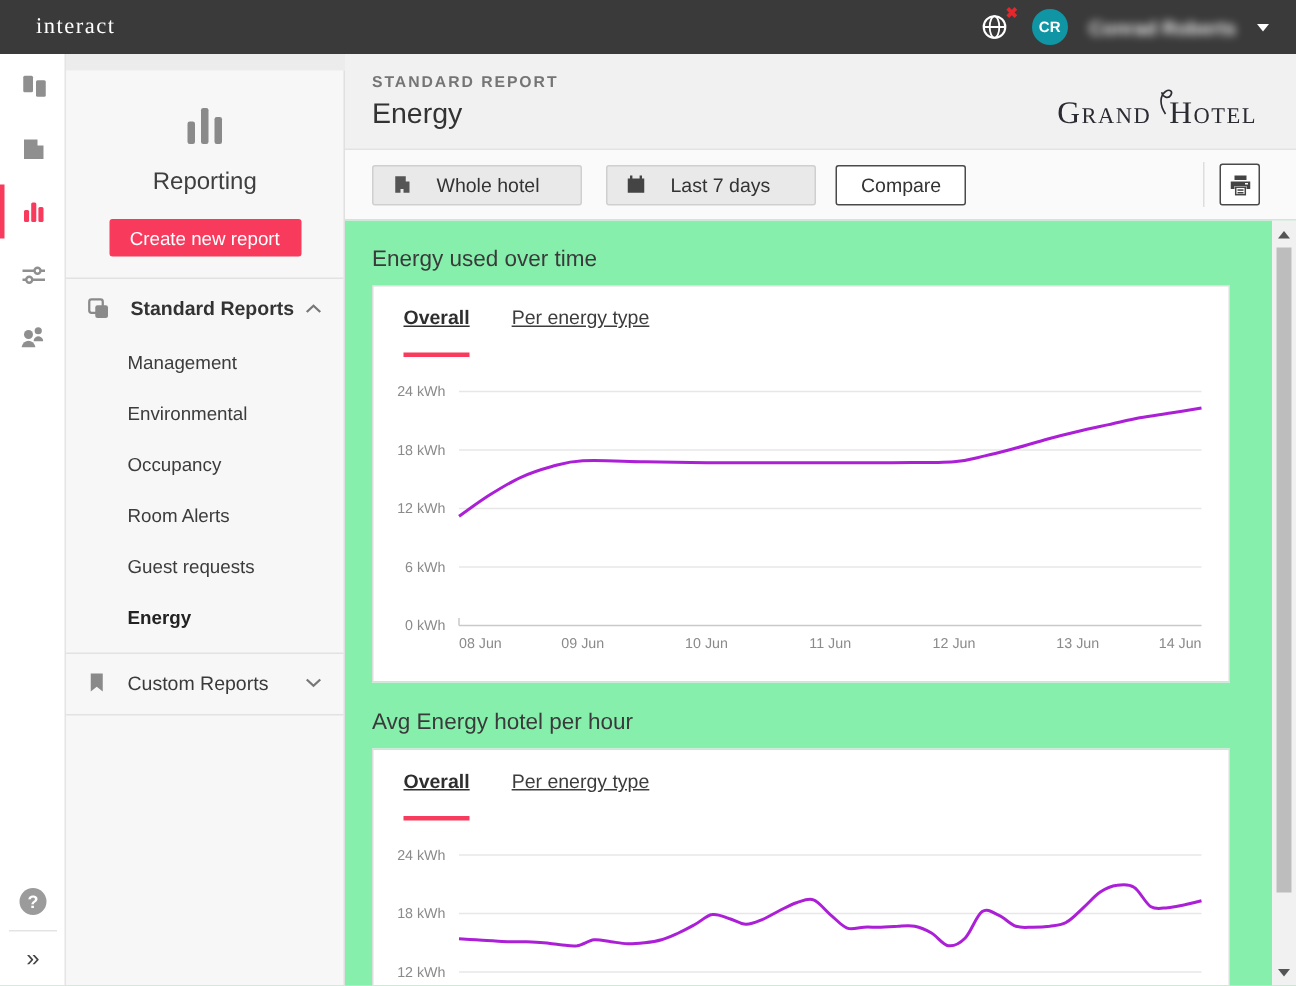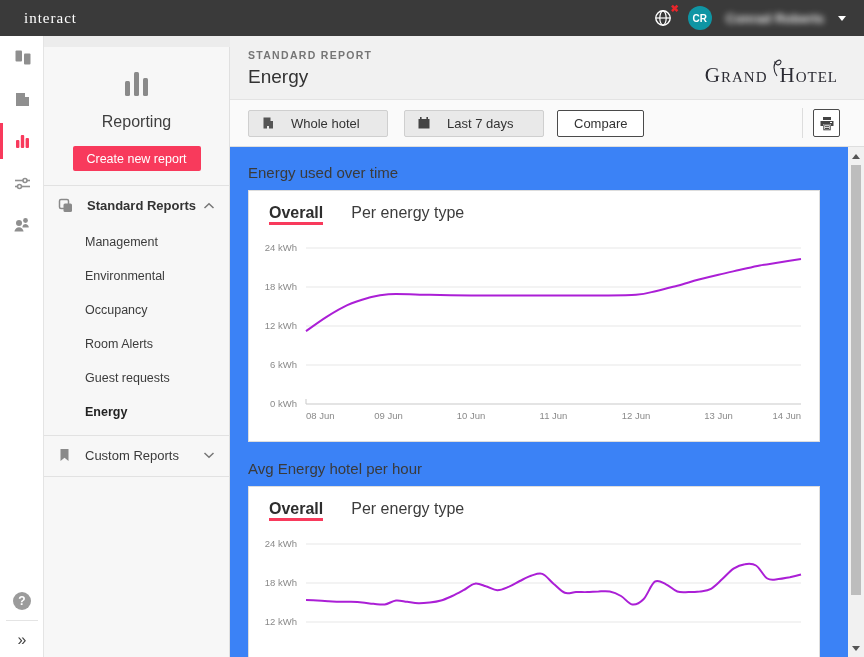--- a/index.html
+++ b/index.html
@@ -44,21 +44,21 @@
   .group-row { display:flex; align-items:center; padding:11px 14px 11px 13px; cursor:pointer; }
   .group-row .gi { color:#8a8a8a; margin-right:13px; display:flex; }
   .group-label { font-size:13px; font-weight:bold; color:#333; }
   .group-label.normal { font-weight:normal; color:#3a3a3a; }
   .group-chev { margin-left:auto; color:#777; display:flex; }
   .sb-items { }
   .sb-item { padding:10px 10px 10px 41px; font-size:12.5px; color:#3c3c3c; cursor:pointer; }
   .sb-item.active { font-weight:bold; color:#222; }
 
   
-  .main { position:absolute; left:230px; top:36px; right:0; bottom:0; background:#3b82f6; }
+  .main { position:absolute; left:230px; top:36px; right:0; bottom:0; background:#86efac; }
   .main-header { position:absolute; left:0; top:0; right:0; height:64px; background:#f1f1f1;
                  border-bottom:1px solid #e3e3e3; padding:13px 0 0 18px; }
   .kicker { font-size:10.5px; font-weight:bold; letter-spacing:1.3px; color:#757575; }
   .page-title { font-size:19px; color:#333; margin-top:5px; }
   .brand { position:absolute; right:26px; top:24px; font-family:"Liberation Serif", serif;
            font-variant:small-caps; font-size:21px; letter-spacing:1px; color:#2b2b33; }
   .brand .flourish { display:inline-block; margin:0 -4px 0 2px; transform:translateY(-4px); }
 
   .filter-row { position:absolute; left:0; top:64px; right:0; height:47px; background:#fafafa;
                 border-bottom:1px solid #dedede; display:flex; align-items:center; padding:0 12px 0 18px; }
@@ -69,21 +69,21 @@
                  border-radius:2px; font-size:13px; color:#333; font-family:"Liberation Sans",sans-serif; cursor:pointer; }
   .fr-spacer { flex:1; }
   .fr-divider { width:1px; height:30px; background:#ddd; margin-right:10px; }
   .print-btn { width:27px; height:28px; background:#fff; border:1px solid #4a4a4a; border-radius:2px;
                display:flex; align-items:center; justify-content:center; cursor:pointer; margin-right:12px; }
 
   .content { position:absolute; left:0; top:111px; right:16px; bottom:0; overflow:hidden; padding:17px 0 0 18px; }
   .section-title { font-size:15px; color:#3a3a3a; margin-bottom:9px; }
   .card { width:572px; background:#fff; border:1px solid #ddd; padding:13px 0 8px 0; margin-bottom:18px; }
   .tabs { display:flex; gap:28px; padding-left:20px; }
-  .tab { font-size:16px; color:#3c3c3c; padding-bottom:0; cursor:pointer; }
+  .tab { font-size:13px; color:#3c3c3c; padding-bottom:16px; cursor:pointer;text-decoration:underline; }
   .tab.active { font-weight:bold; color:#2e2e2e; border-bottom:3px solid #f83a5c; }
   .chart-svg { display:block; margin-top:8px; }
 
   
   .scrollbar { position:absolute; right:0; top:111px; bottom:0; width:16px; background:#f1f1f1; z-index:5; }
   .sb-arrow { position:absolute; left:0; width:16px; height:16px; display:flex; align-items:center;
               justify-content:center; cursor:pointer; }
   .sb-arrow.up { top:1px; } .sb-arrow.down { bottom:1px; }
   .tri-up { width:0; height:0; border-left:4px solid transparent; border-right:4px solid transparent; border-bottom:5px solid #555; }
   .tri-down { width:0; height:0; border-left:4px solid transparent; border-right:4px solid transparent; border-top:5px solid #555; }

